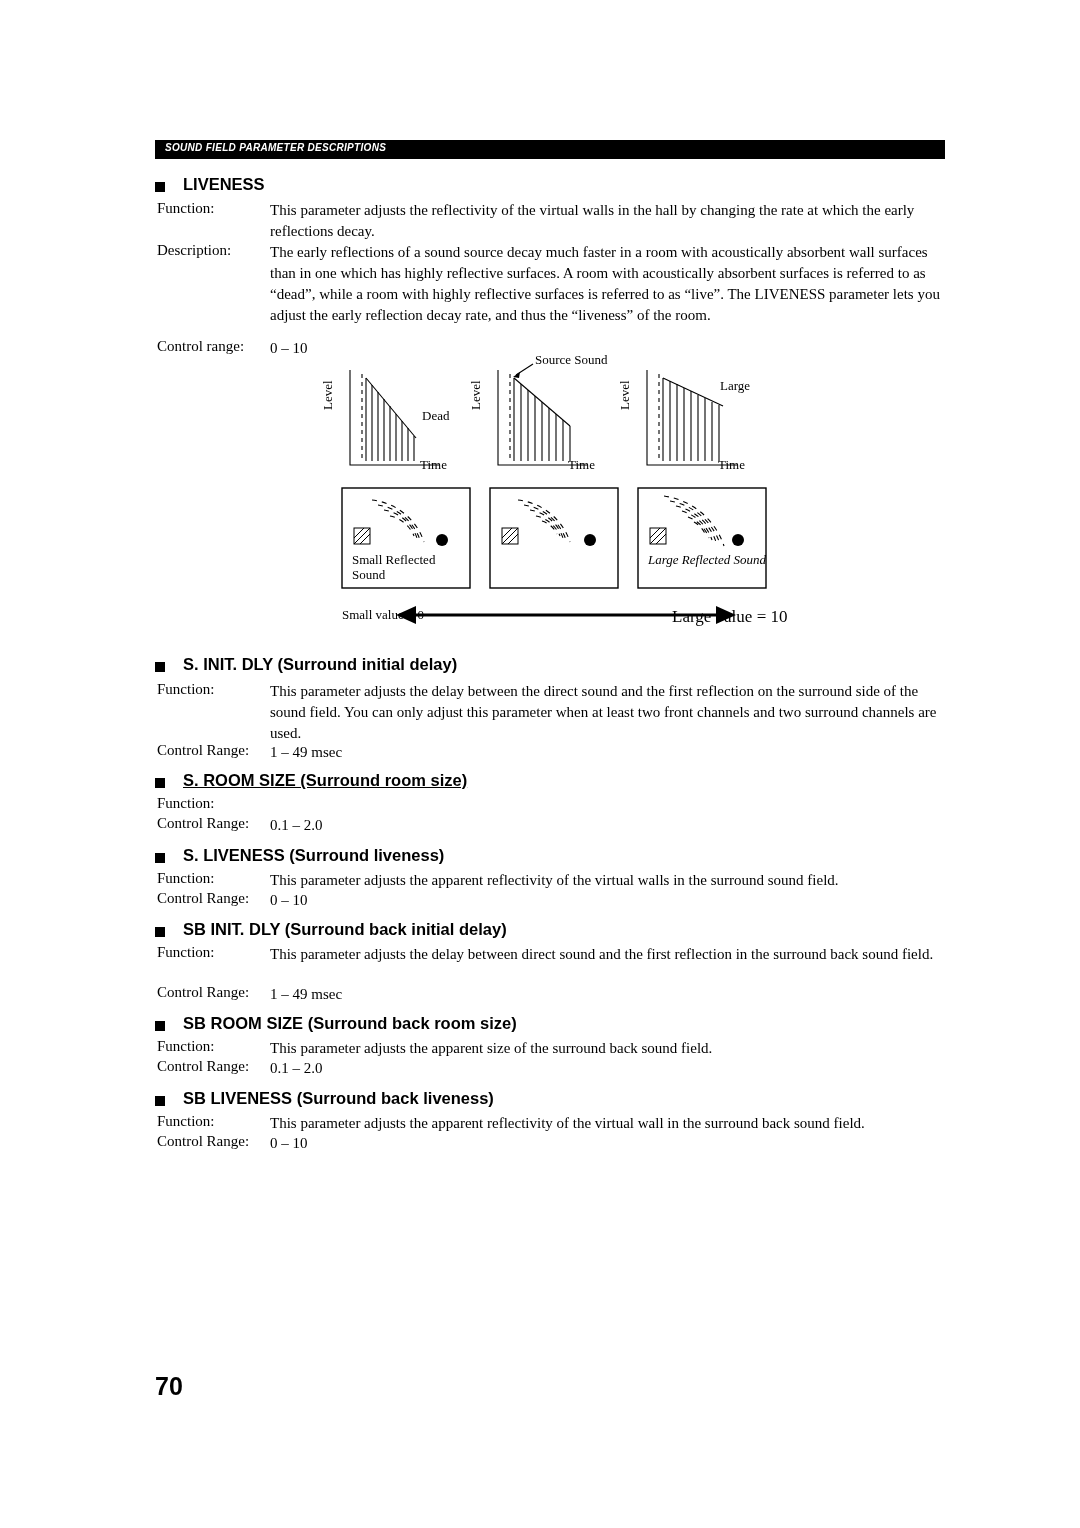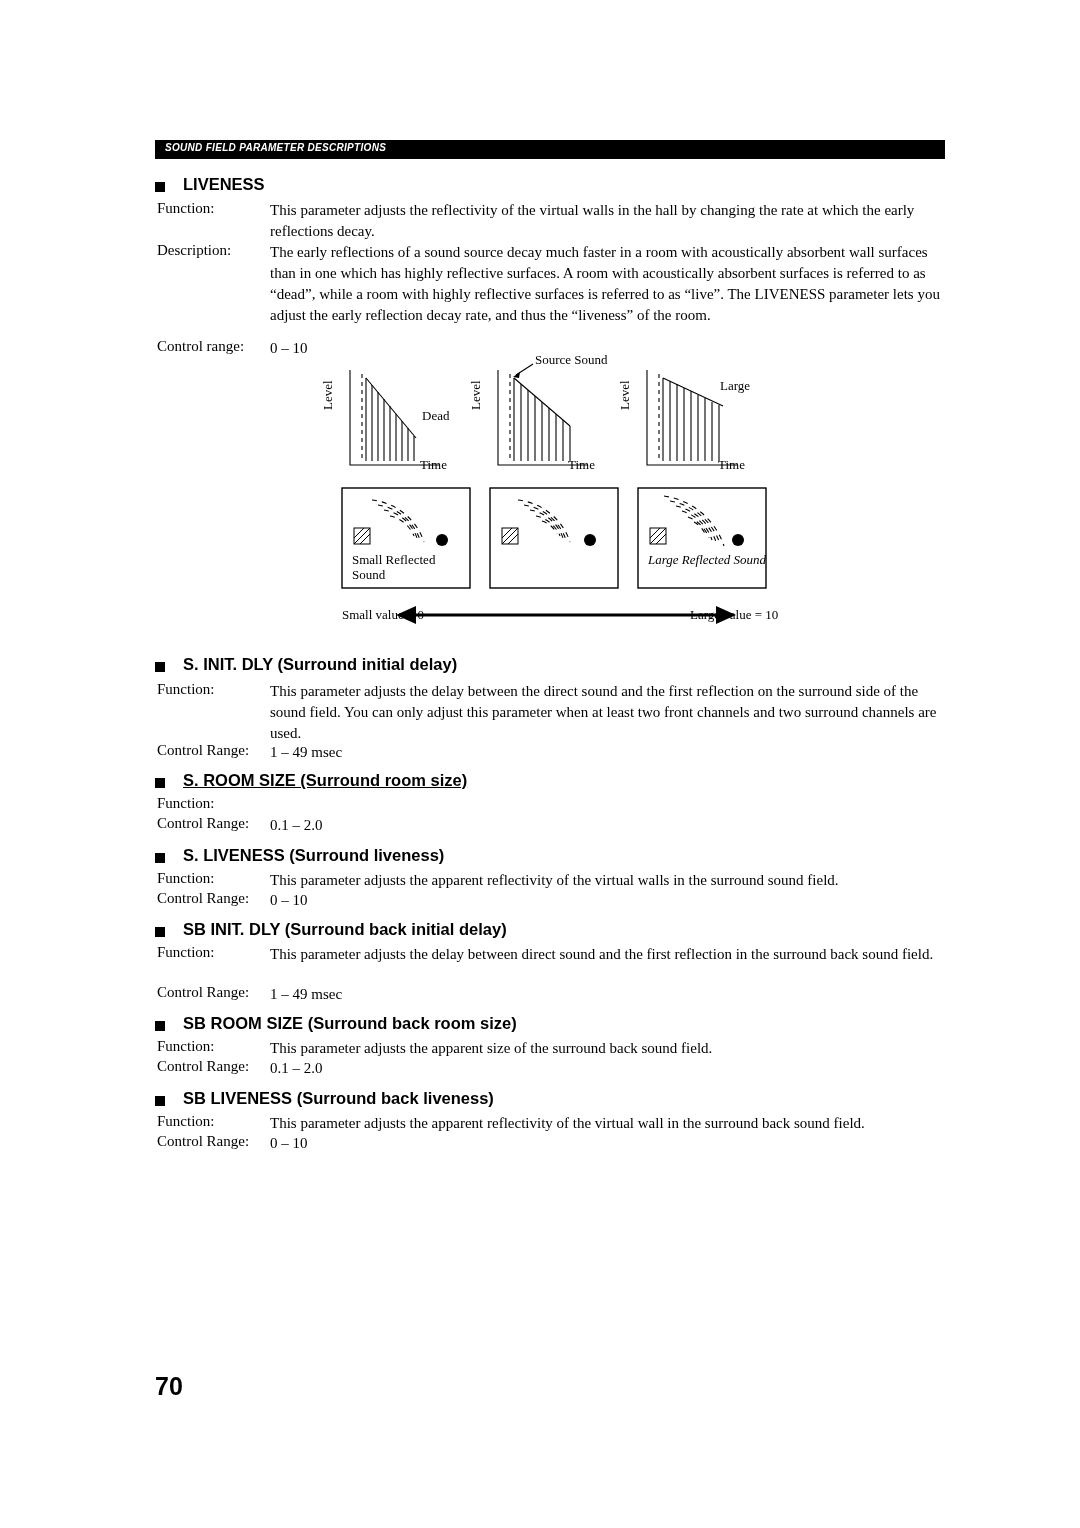--- a/index.html
+++ b/index.html
@@ -208,21 +208,21 @@
     <div style="position:absolute; left:215px; top:-8px; font-size:13px;">Source Sound</div>
 
     <div style="position:absolute; left:297px; top:50px; font-size:13px; transform:rotate(-90deg); transform-origin:left top;">Level</div>
     <div style="position:absolute; left:398px; top:97px; font-size:13px;">Time</div>
     <div style="position:absolute; left:400px; top:18px; font-size:13px;">Large</div>
 
     <div style="position:absolute; left:32px; top:192px; width:110px; font-size:13px; line-height:15px;">Small Reflected Sound</div>
     <div style="position:absolute; left:328px; top:192px; width:120px; font-size:13px; line-height:15px;font-style:italic;">Large Reflected Sound</div>
 
     <div style="position:absolute; left:22px; top:247px; font-size:13px;">Small value = 0</div>
-    <div style="position:absolute; left:352px; top:247px; font-size:13px;margin-left:18px;">Large value = 10</div>
+    <div style="position:absolute; left:352px; top:247px; font-size:17px;">Large value = 10</div>
   </div>
 
   <div class="sec-bullet" style="left:155px; top:662px;"></div>
   <div class="sec-head" style="left:183px; top:655px;">S. INIT. DLY (Surround initial delay)</div>
   <div class="lbl" style="left:157px; top:681px;">Function:</div>
   <div class="para" style="left:270px; top:681px; width:680px;">This parameter adjusts the delay between the direct sound and the first reflection on the surround side of the sound field. You can only adjust this parameter when at least two front channels and two surround channels are used.</div>
   <div class="lbl" style="left:157px; top:742px;">Control Range:</div>
   <div class="para" style="left:270px; top:742px; width:300px;">1 – 49 msec</div>
 
   <div class="sec-bullet" style="left:155px; top:778px;"></div>

